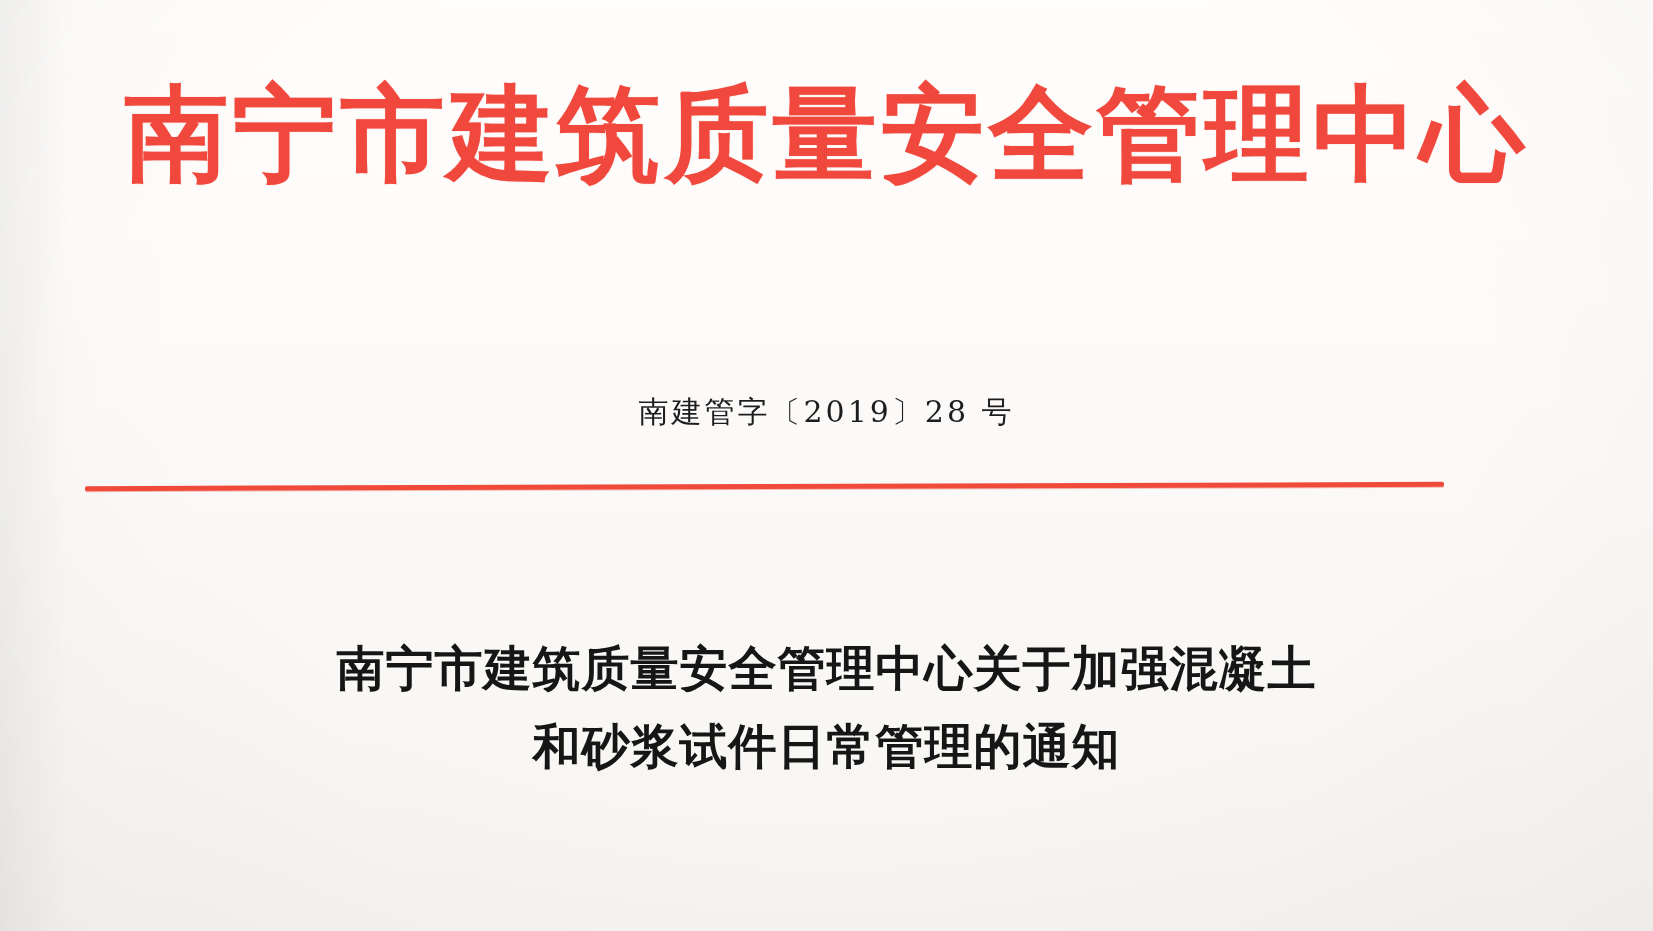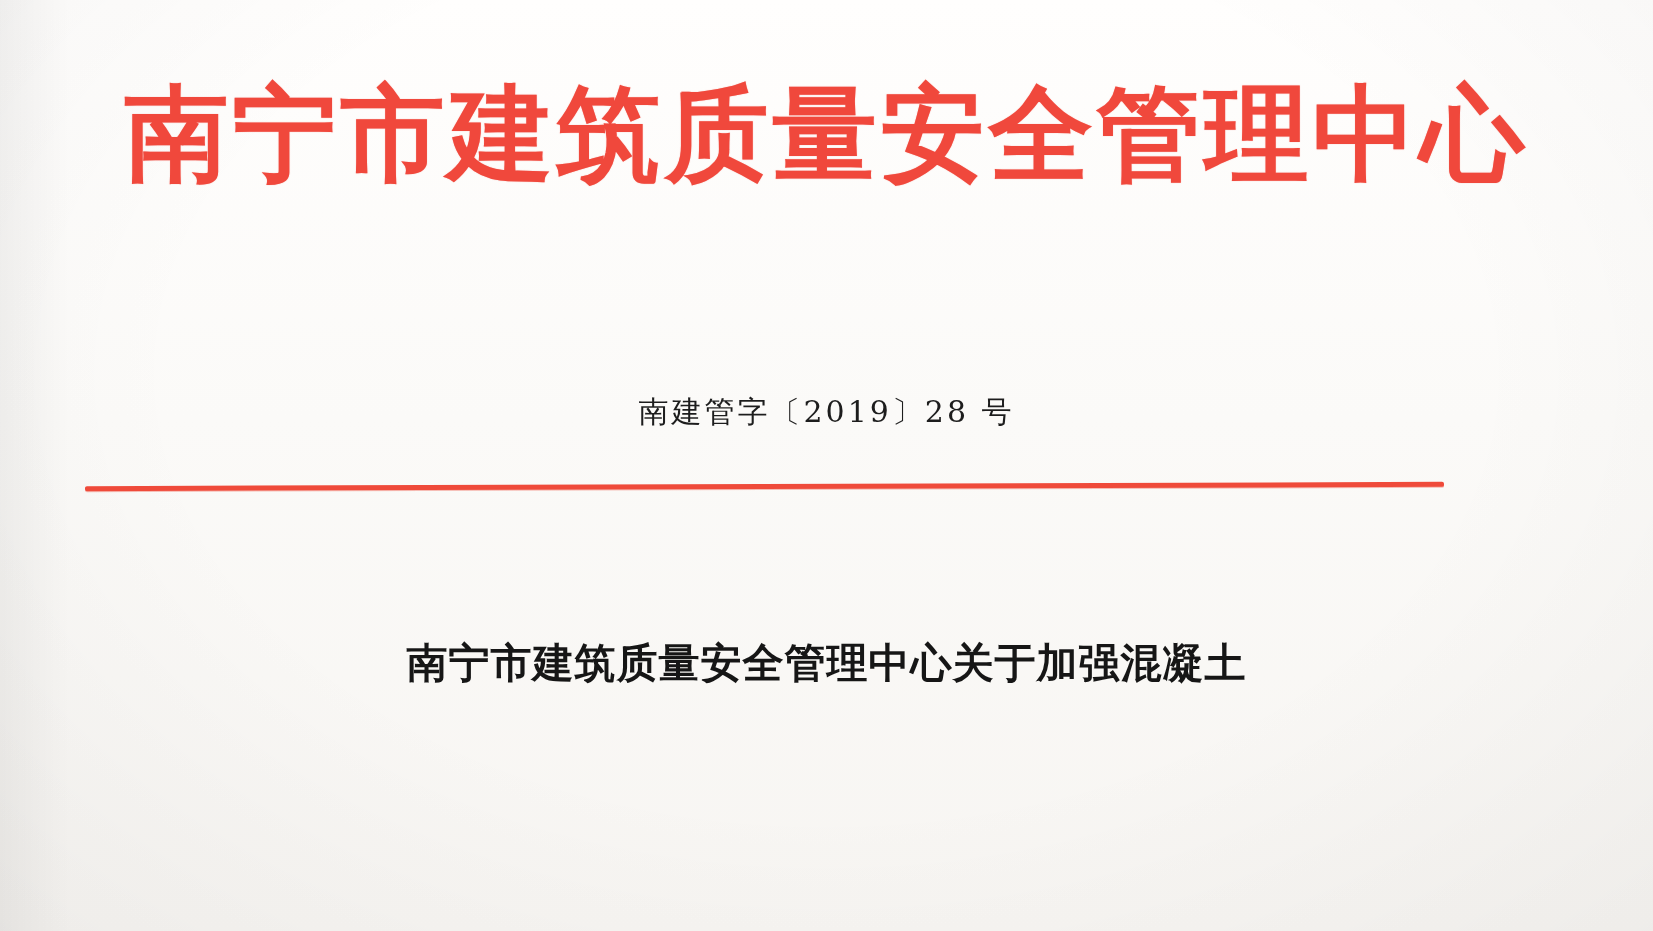--- a/index.html
+++ b/index.html
@@ -81,21 +81,21 @@
 
   .title {
     position: absolute;
     top: 630px;
     left: 0;
     width: 100%;
     text-align: center;
     color: #161616;
     font-family: "DejaVu Serif", "Liberation Serif", serif;
     font-weight: 700;
-    font-size: 41px;
+    font-size: 48px;
     line-height: 1.62;
     letter-spacing: 1px;
   }
   .title-line {
     display: block;
     white-space: nowrap;
   }
 </style>
 </head>
 <body>
@@ -103,15 +103,16 @@
 <div class="page">
 
   <div class="masthead">南宁市建筑质量安全管理中心</div>
 
   <div class="doc-number">南建管字〔2019〕28 号</div>
 
   <div class="red-rule"></div>
 
   <div class="title">
     <span class="title-line">南宁市建筑质量安全管理中心关于加强混凝土</span>
+    <span class="title-line">和砂浆试件日常管理的通知</span>
   </div>
 
 </div>
 
 </body></html>

